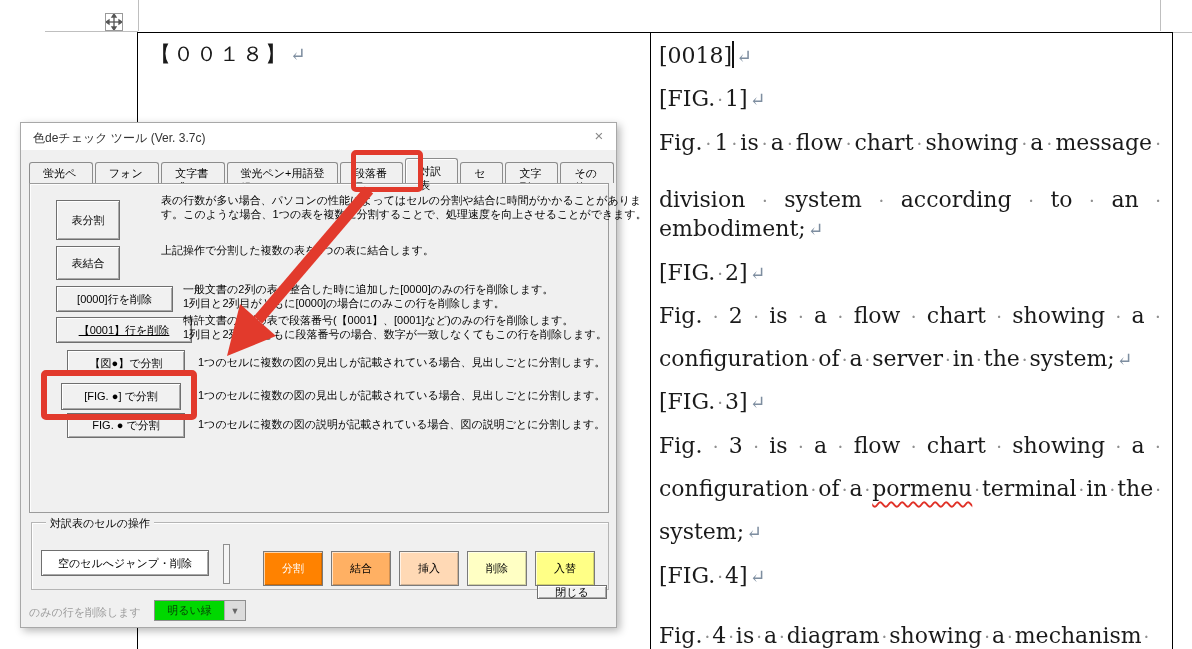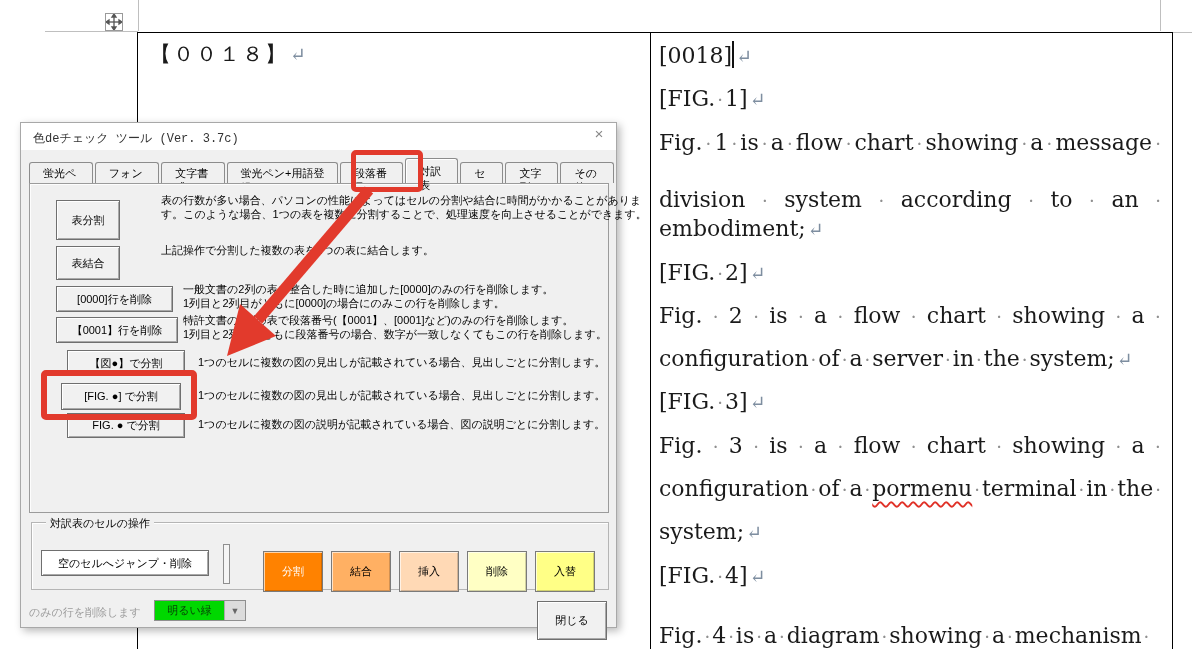--- a/index.html
+++ b/index.html
@@ -18,42 +18,42 @@
   .dot{color:#8f8f8f;font-size:18px;}
   .docline:not(.stretch) .dot{margin:0 2px;}
   .pilcrow{color:#7e8ea0;font-size:19px;margin-left:2px;}
   .caret{display:inline-block;width:2px;height:27px;background:#111;vertical-align:-5px;}
   .misspelled{text-decoration:underline;text-decoration-style:wavy;text-decoration-color:#e03127;
               text-decoration-thickness:2px;text-underline-offset:5px;}
   
   #dialog{position:absolute;left:20px;top:122px;width:597px;height:506px;background:#f0f0f0;
           border:1px solid #a8a8a8;box-sizing:border-box;box-shadow:3px 3px 8px rgba(0,0,0,.28);
           font-size:11px;color:#000;}
-  #titlebar{position:absolute;left:0;top:0;width:100%;height:27px;background:#ffffff;font-family:Liberation Mono, monospace;}
+  #titlebar{position:absolute;left:0;top:0;width:100%;height:27px;background:#ffffff;}
   #dlg-title{position:absolute;left:12px;top:7px;font-size:12px;color:#333;}
   #dlg-close{position:absolute;right:8px;top:4px;width:18px;height:18px;text-align:center;
              line-height:18px;font-size:15px;color:#888;cursor:default;}
   #tabstrip{position:absolute;left:8px;top:37px;height:23px;display:flex;align-items:flex-end;}
   .tab{background:#f0f0f0;border:1px solid #8c8c8c;border-bottom:none;border-radius:3px 3px 0 0;
        padding:3px 7px 3px 13px;margin-right:2px;height:14px;line-height:14px;position:relative;}
   .tab.active{padding-top:5px;height:16px;margin-top:-4px;z-index:3;
               box-shadow:inset 1px 1px 0 #fff;}
   #tabpage{position:absolute;left:8px;top:60px;width:580px;height:330px;background:#f0f0f0;
            border:1px solid #9b9b9b;box-shadow:inset 1px 1px 0 #fdfdfd;box-sizing:border-box;z-index:1;}
   .b3{position:absolute;background:#f1f1f1;border:1px solid #6f6f6f;box-sizing:border-box;
       box-shadow:inset 1px 1px 0 #ffffff,inset -1px -1px 0 #a9a9a9;
       display:flex;align-items:center;justify-content:center;font-size:11px;cursor:default;}
   .desc{position:absolute;font-size:11px;line-height:13.5px;color:#000;white-space:nowrap;}
   #groupbox{position:absolute;left:10px;top:399px;width:578px;height:68px;
             border:1px solid #b5b5b5;box-shadow:inset 1px 1px 0 #fff;box-sizing:border-box;}
   #group-label{position:absolute;left:14px;top:-7px;background:#f0f0f0;padding:0 4px;font-size:11px;}
   #separator{position:absolute;left:202px;top:421px;width:7px;height:40px;background:#f5f5f5;
              border:1px solid #8f8f8f;box-sizing:border-box;}
   #cellbtns{position:absolute;left:242px;top:428px;display:flex;gap:8px;}
-  .cellbtn{width:60px;height:41px;border:1px solid #7a7a7a;box-sizing:border-box;
+  .cellbtn{width:60px;height:35px;border:1px solid #7a7a7a;box-sizing:border-box;
            display:flex;align-items:center;justify-content:center;font-size:11px;
            box-shadow:inset 1px 1px 0 rgba(255,255,255,.65),inset -1px -1px 0 rgba(0,0,0,.18);}
   #footer-label{position:absolute;left:8px;top:482px;color:#9b9b9b;font-size:11px;}
   #combo{position:absolute;left:133px;top:477px;width:92px;height:21px;border:1px solid #8f8f8f;
          box-sizing:border-box;display:flex;}
   #combo-value{flex:1;display:flex;align-items:center;justify-content:center;font-size:11px;color:#063e06;}
   #combo-arrow{width:20px;background:#dcdcdc;border-left:1px solid #aaa;display:flex;align-items:center;
                justify-content:center;color:#666;font-size:9px;}
   
   .redbox{position:absolute;border-radius:5px;z-index:30;box-sizing:border-box;}
@@ -211,21 +211,21 @@
       </div>
       <div class="b3" style="left: 35px; top: 123px; width: 64px; height: 34px; z-index: 2;">表結合</div>
       <div class="desc" style="left: 140px; top: 121px; z-index: 2;">
         <div>上記操作で分割した複数の表を1つの表に結合します。</div>
       </div>
       <div class="b3" style="left: 35px; top: 163px; width: 117px; height: 26px; z-index: 2;">[0000]行を削除</div>
       <div class="desc" style="left: 162px; top: 160px; z-index: 2;">
         <div>一般文書の2列の表を整合した時に追加した[0000]のみの行を削除します。</div>
         <div>1列目と2列目がともに[0000]の場合にのみこの行を削除します。</div>
       </div>
-      <div class="b3" style="left: 35px; top: 194px; width: 122px; height: 26px; z-index: 2;">【0001】行を削除</div>
+      <div class="b3" style="left: 35px; top: 194px; width: 136px; height: 26px; z-index: 2; text-decoration: underline;">【0001】行を削除</div>
       <div class="desc" style="left: 162px; top: 191px; z-index: 2;">
         <div>特許文書の2列の表で段落番号(【0001】、[0001]など)のみの行を削除します。</div>
         <div>1列目と2列目がともに段落番号の場合、数字が一致しなくてもこの行を削除します。</div>
       </div>
       <div class="b3" style="left: 46px; top: 227px; width: 118px; height: 26px; z-index: 2;">【図●】で分割</div>
       <div class="desc" style="left: 177px; top: 233px; z-index: 2;">
         <div>1つのセルに複数の図の見出しが記載されている場合、見出しごとに分割します。</div>
       </div>
       <div class="b3" style="left: 40px; top: 260px; width: 120px; height: 27px; z-index: 2;">[FIG. ●] で分割</div>
       <div class="desc" style="left: 177px; top: 266px; z-index: 2;">
@@ -250,21 +250,21 @@
       <div class="cellbtn" style="background: rgb(255, 217, 181); color: rgb(0, 0, 0);">挿入</div>
       <div class="cellbtn" style="background: rgb(255, 255, 196); color: rgb(0, 0, 0);">削除</div>
       <div class="cellbtn" style="background: rgb(255, 255, 134); color: rgb(0, 0, 0);">入替</div>
     </div>
 
   <span id="footer-label">のみの行を削除します</span>
   <div id="combo">
     <div id="combo-value" style="background: rgb(0, 216, 0);">明るい緑</div>
     <div id="combo-arrow">▼</div>
   </div>
-  <div class="b3" style="left:516px;top:478px;width:70px;height:39px;">
+  <div class="b3" style="left:516px;top:462px;width:70px;height:14px;">
     <span>閉じる</span>
   </div>
 </div>
 
 <svg id="arrow-svg">
   <line id="arrow-shaft" x1="369" y1="190" x2="258" y2="320" stroke-width="11" stroke="#e23a2c"></line>
   <polygon id="arrow-head" points="227,356 240,304 276,336" fill="#e23a2c"></polygon>
 </svg>
 <div class="redbox" id="redbox-tab" style="left: 351px; top: 150px; width: 72px; height: 42px; border: 5px solid rgb(226, 58, 44);"></div>
 <div class="redbox" id="redbox-fig" style="left: 41px; top: 370px; width: 156px; height: 50px; border: 6px solid rgb(226, 58, 44);"></div>

